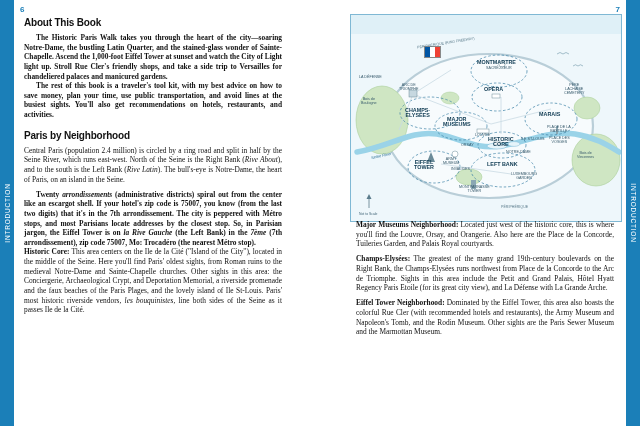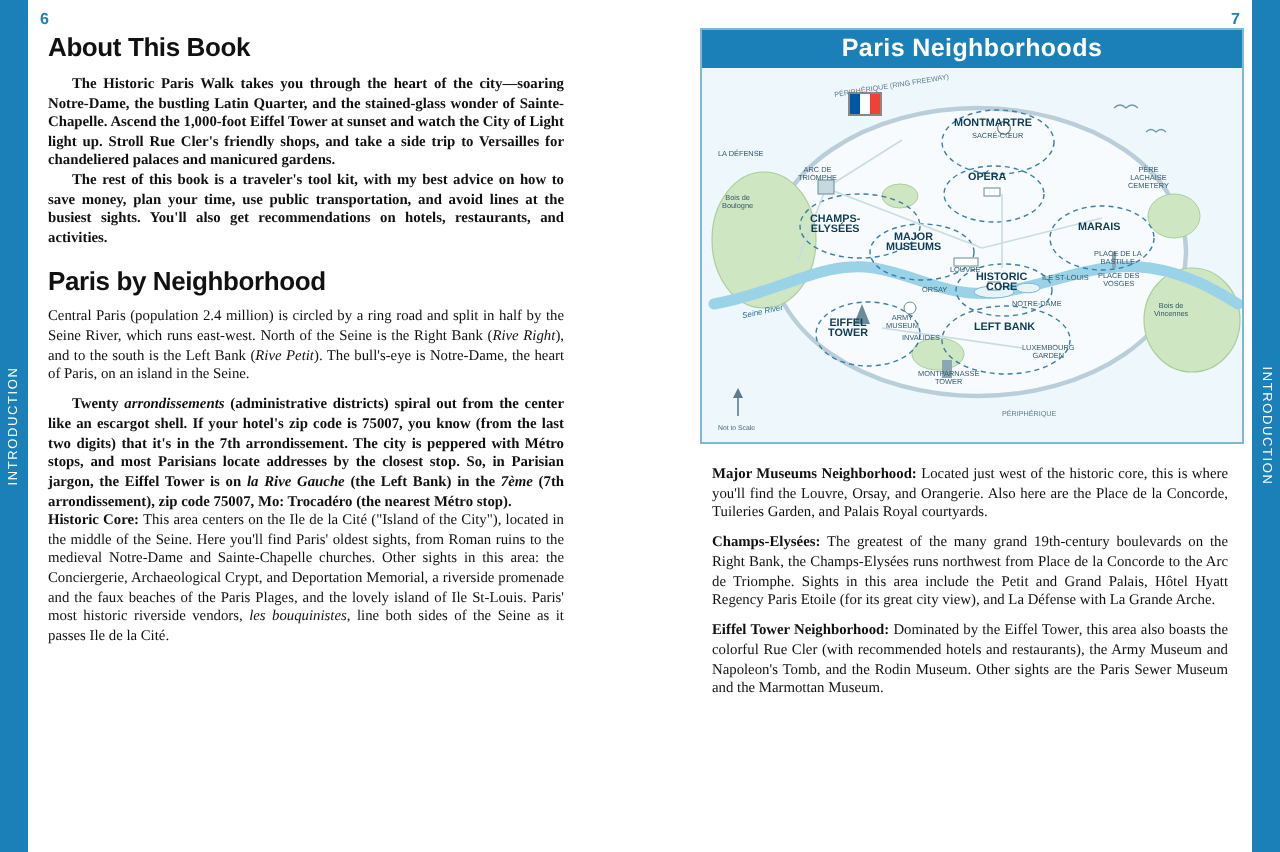--- a/index.html
+++ b/index.html
@@ -62,25 +62,25 @@
   
   .col {
     position: absolute;
     top: 16px;
     width: 258px;
     font-size: 7.4px;
     line-height: 1.30;
     text-align: justify;
   }
   .col.left  { left: 24px; }
-  .col.right { left: 356px; top: 232px; width: 258px; }
+  .col.right { left: 356px; top: 220px; width: 258px; }
 
   h1.section {
     font-family: "Liberation Sans", sans-serif;
-    font-size: 13px;
+    font-size: 10px;
     font-weight: bold;
     margin: 0 0 4px 0;
     letter-spacing: -0.2px;
     text-align: left;
   }
   h1.section.second {
     margin-top: 9px;
   }
   p {
     margin: 0 0 5.5px 0;
@@ -187,28 +187,27 @@
 
   <div class="folio left">6</div>
   <div class="folio right">7</div>
 
   <div class="col left">
     <h1 class="section">About This Book</h1>
     <p class="indent">The Historic Paris Walk takes you through the heart of the city—soaring Notre-Dame, the bustling Latin Quarter, and the stained-glass wonder of Sainte-Chapelle. Ascend the 1,000-foot Eiffel Tower at sunset and watch the City of Light light up. Stroll Rue Cler's friendly shops, and take a side trip to Versailles for chandeliered palaces and manicured gardens.</p>
     <p class="indent" style="margin-bottom:8px">The rest of this book is a traveler's tool kit, with my best advice on how to save money, plan your time, use public transportation, and avoid lines at the busiest sights. You'll also get recommendations on hotels, restaurants, and activities.</p>
 
     <h1 class="section second">Paris by Neighborhood</h1>
-    <p>Central Paris (population 2.4 million) is circled by a ring road and split in half by the Seine River, which runs east-west. North of the Seine is the Right Bank (<i>Rive Right</i>), and to the south is the Left Bank (<i>Rive Petit</i>). The bull's-eye is Notre-Dame, the heart of Paris, on an island in the Seine.</p>
+    <p>Central Paris (population 2.4 million) is circled by a ring road and split in half by the Seine River, which runs east-west. North of the Seine is the Right Bank (<i>Rive About</i>), and to the south is the Left Bank (<i>Rive Latin</i>). The bull's-eye is Notre-Dame, the heart of Paris, on an island in the Seine.</p>
     <p class="indent">Twenty <i>arrondissements</i> (administrative districts) spiral out from the center like an escargot shell. If your hotel's zip code is 75007, you know (from the last two digits) that it's in the 7th arrondissement. The city is peppered with Métro stops, and most Parisians locate addresses by the closest stop. So, in Parisian jargon, the Eiffel Tower is on <i>la Rive Gauche</i> (the Left Bank) in the <i>7ème</i> (7th arrondissement), zip code 75007, Mo: Trocadéro (the nearest Métro stop).</p>
 
     <p><span class="run-in">Historic Core:</span><span> This area centers on the Ile de la Cité ("Island of the City"), located in the middle of the Seine. Here you'll find Paris' oldest sights, from Roman ruins to the medieval Notre-Dame and Sainte-Chapelle churches. Other sights in this area: the Conciergerie, Archaeological Crypt, and Deportation Memorial, a riverside promenade and the faux beaches of the Paris Plages, and the lovely island of Ile St-Louis. Paris' most historic riverside vendors, <i>les bouquinistes</i>, line both sides of the Seine as it passes Ile de la Cité.</span></p>
   </div>
 
   <div class="map-panel">
-    <div class="map-title">Paris Neighborhoods</div>
     <div class="map-body">
       <svg width="272" height="189" viewBox="0 0 272 189">
 
         <rect x="0" y="0" width="272" height="189" fill="#eef7fb"></rect>
 
         <ellipse cx="138" cy="92" rx="104" ry="72" fill="#f7fbfd" stroke="#b9ced8" stroke-width="2.2"></ellipse>
 
         <ellipse cx="31" cy="86" rx="26" ry="34" fill="#cfe6c3" stroke="#a9cf99" stroke-width="0.6"></ellipse>
         <ellipse cx="245" cy="126" rx="24" ry="26" fill="#cfe6c3" stroke="#a9cf99" stroke-width="0.6"></ellipse>
         <ellipse cx="236" cy="74" rx="13" ry="11" fill="#cfe6c3" stroke="#a9cf99" stroke-width="0.5"></ellipse>

